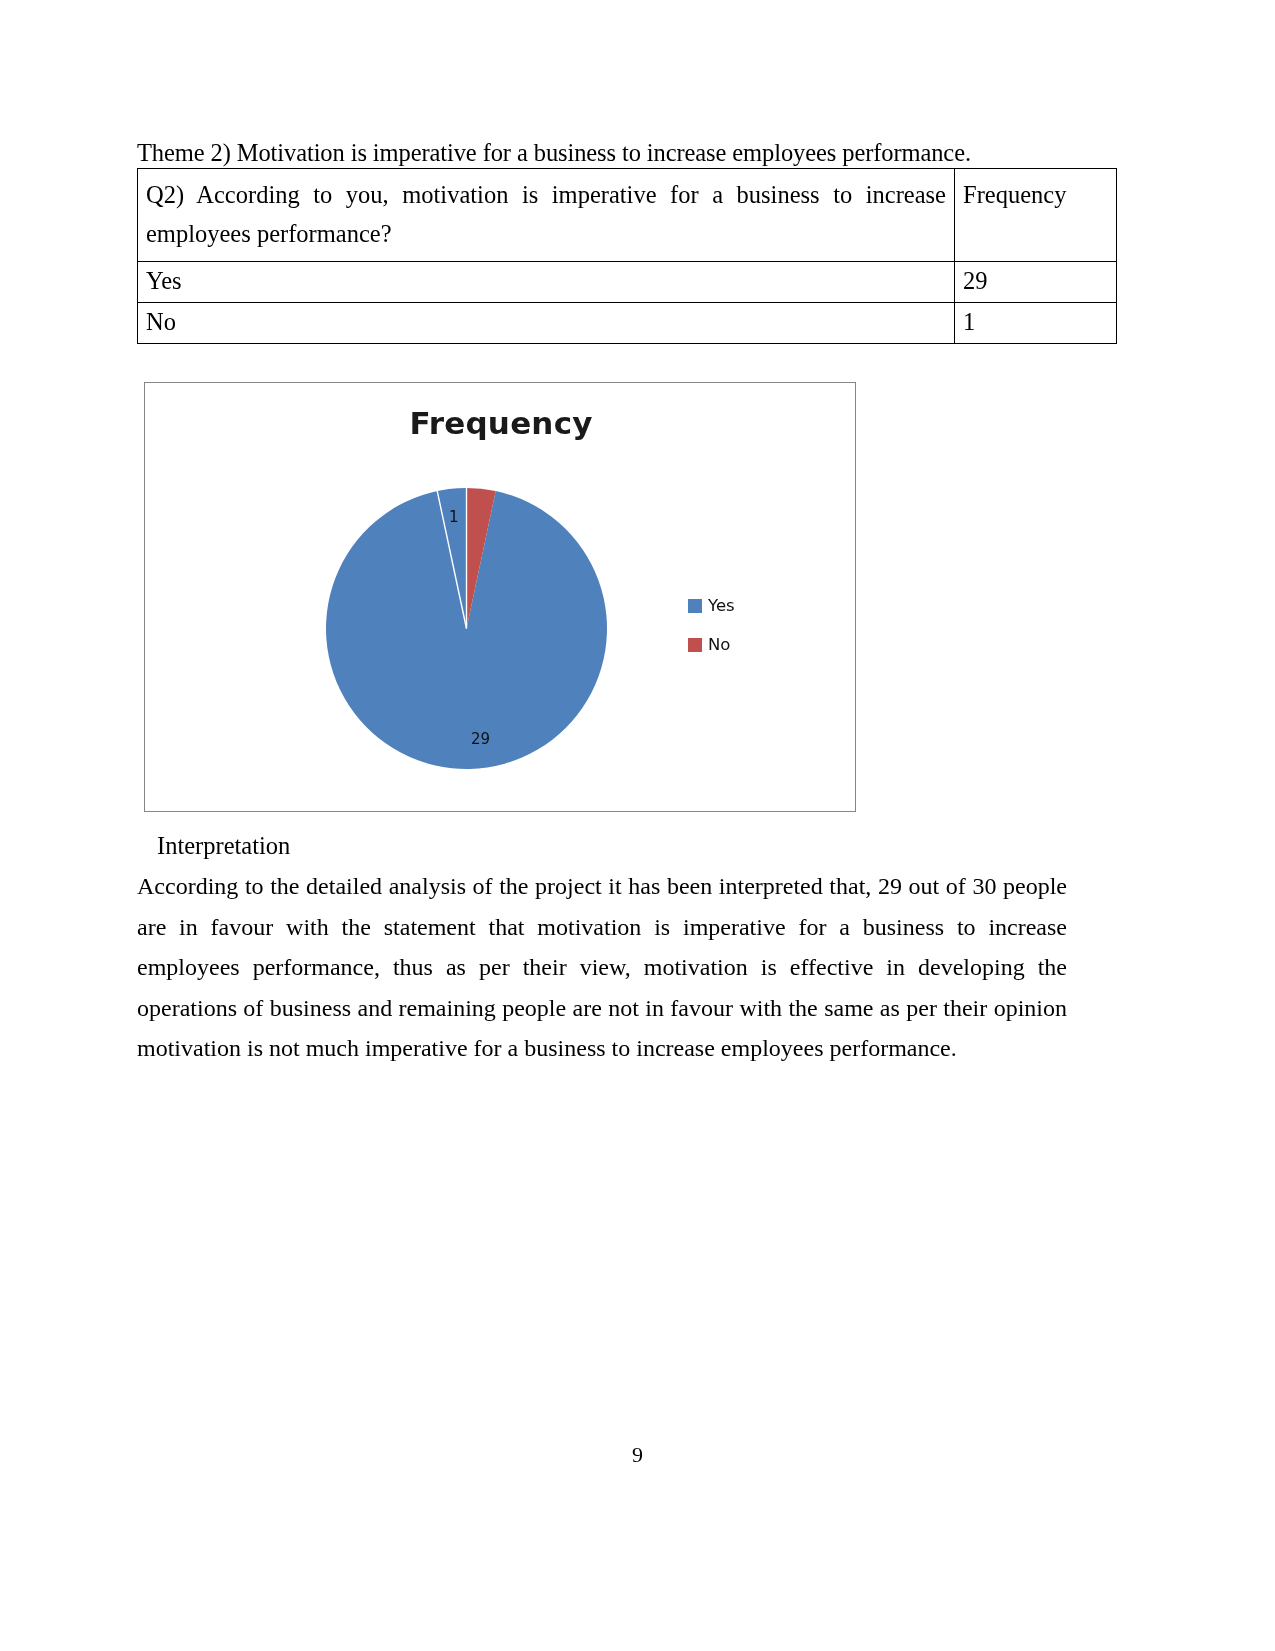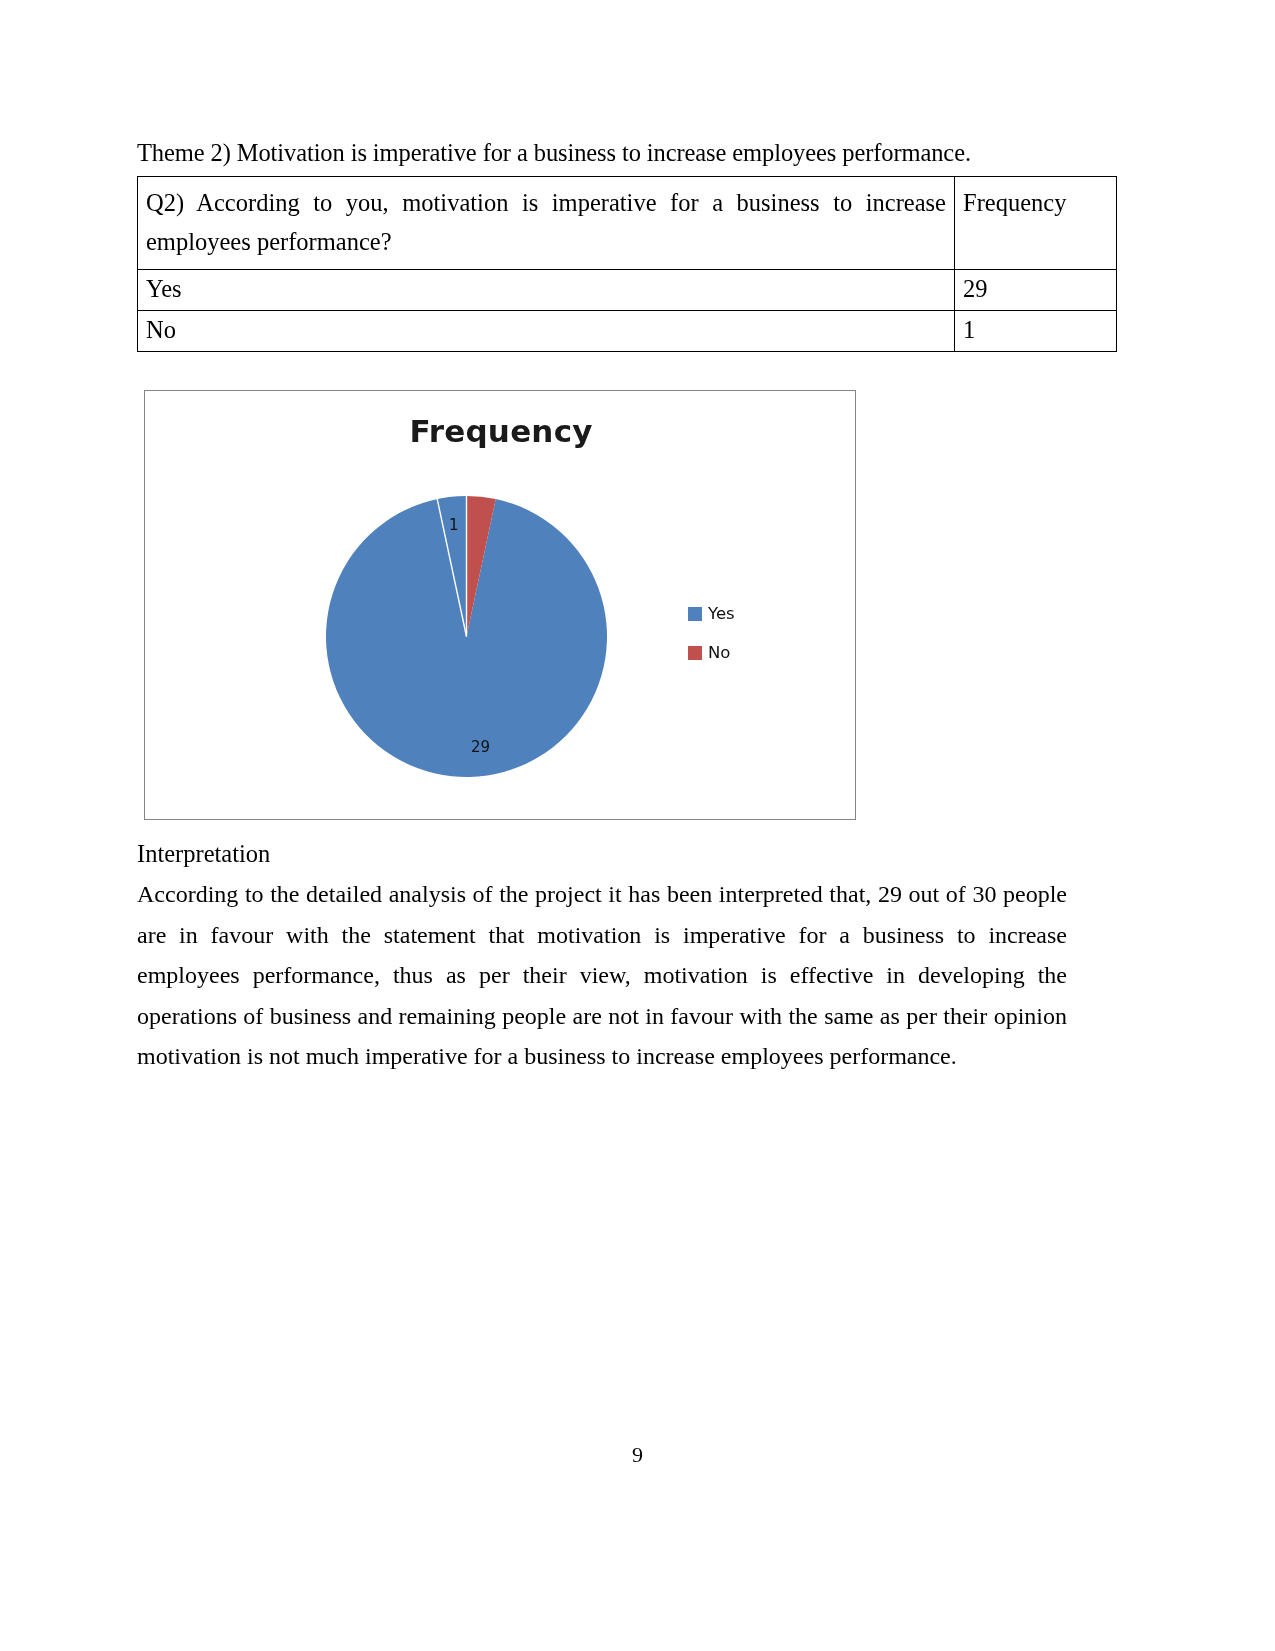--- a/index.html
+++ b/index.html
@@ -29,21 +29,20 @@
     top: 138px;
     width: 945px;
   }
 
   
   .theme-line {
     font-size: 24.5px;
     line-height: 30px;
     letter-spacing: -0.1px;
     white-space: nowrap;
-    margin-bottom: 8px;
   }
 
   
   table.freq-table {
     border-collapse: collapse;
     width: 945px;
     table-layout: fixed;
   }
   table.freq-table td {
     border: 1.3px solid #000;
@@ -130,20 +129,21 @@
     height: 14px;
     margin-right: 6px;
     flex: 0 0 auto;
   }
 
   
   .interp-head {
     margin-top: 14px;
     font-size: 24.5px;
     line-height: 40px;
+    margin-left: 20px;
   }
   .interp-body {
     font-size: 24px;
     line-height: 40.5px;
     text-align: justify;
     text-justify: inter-word;
     width: 930px;
   }
 
   

